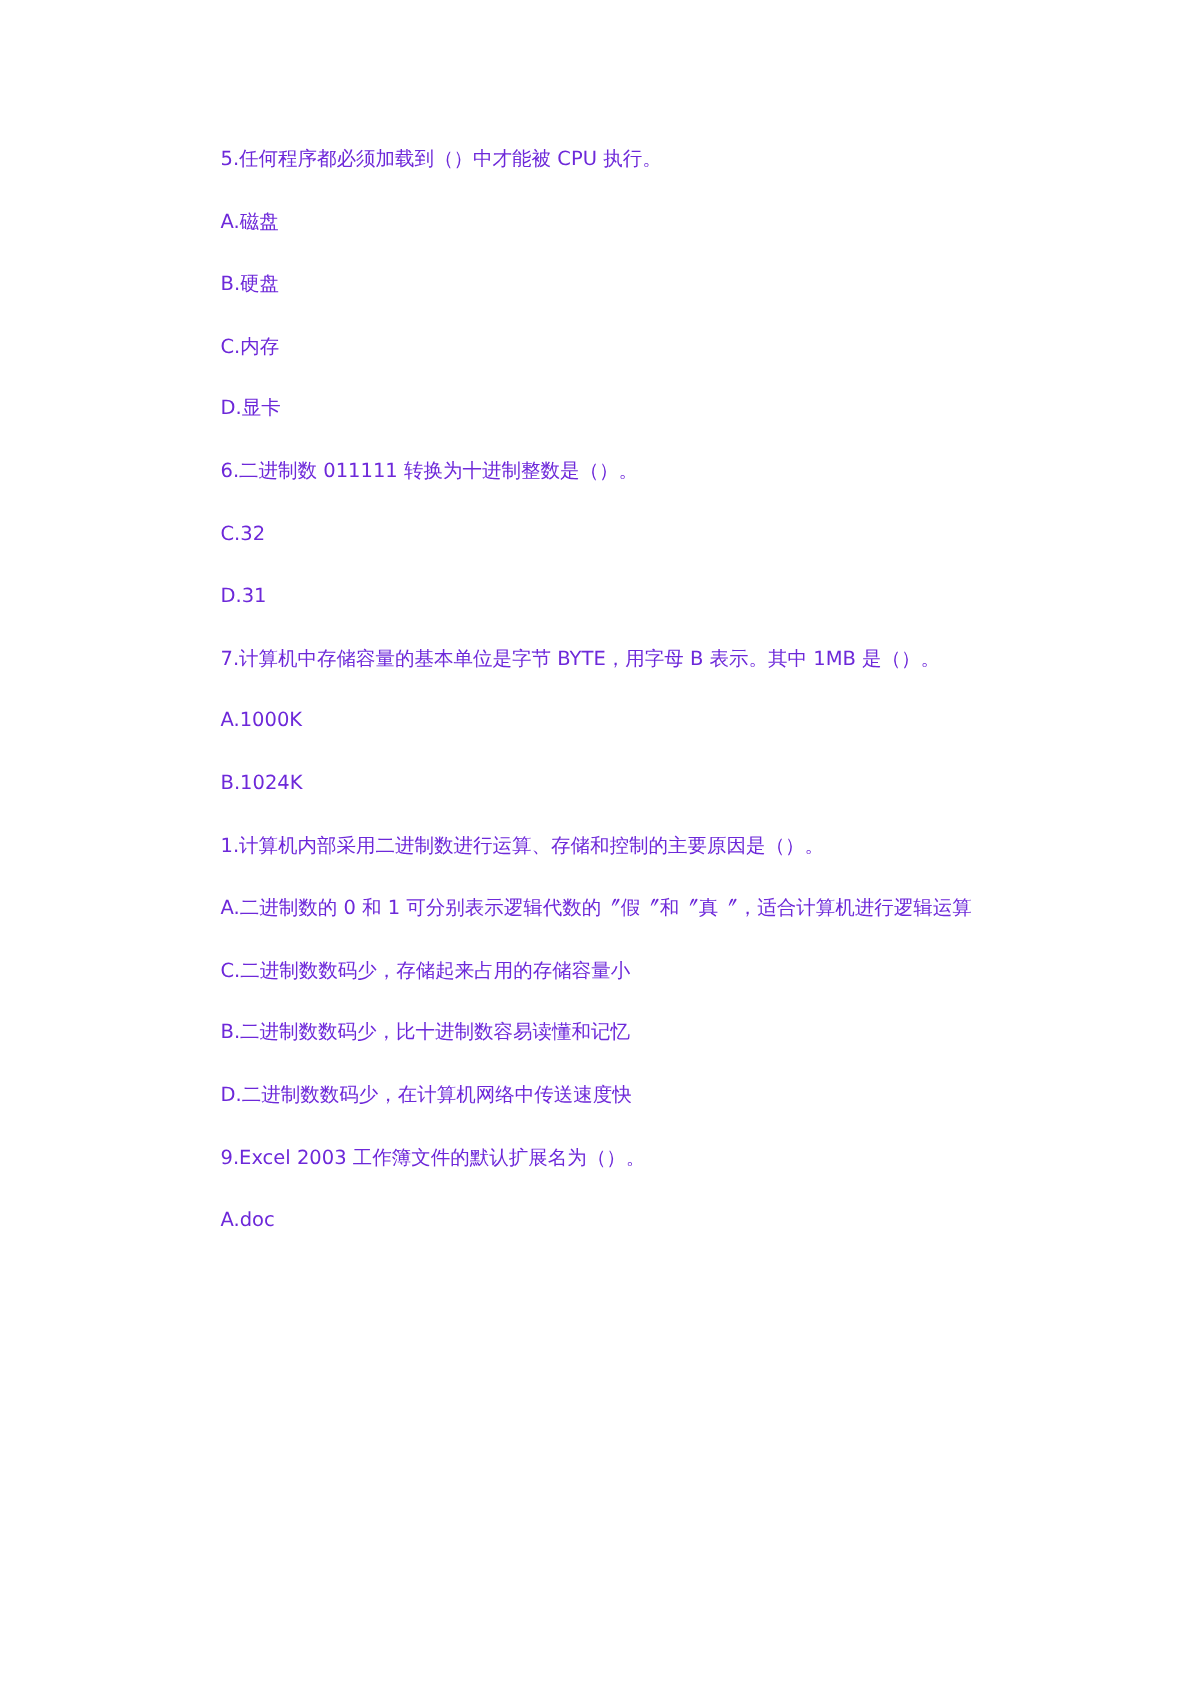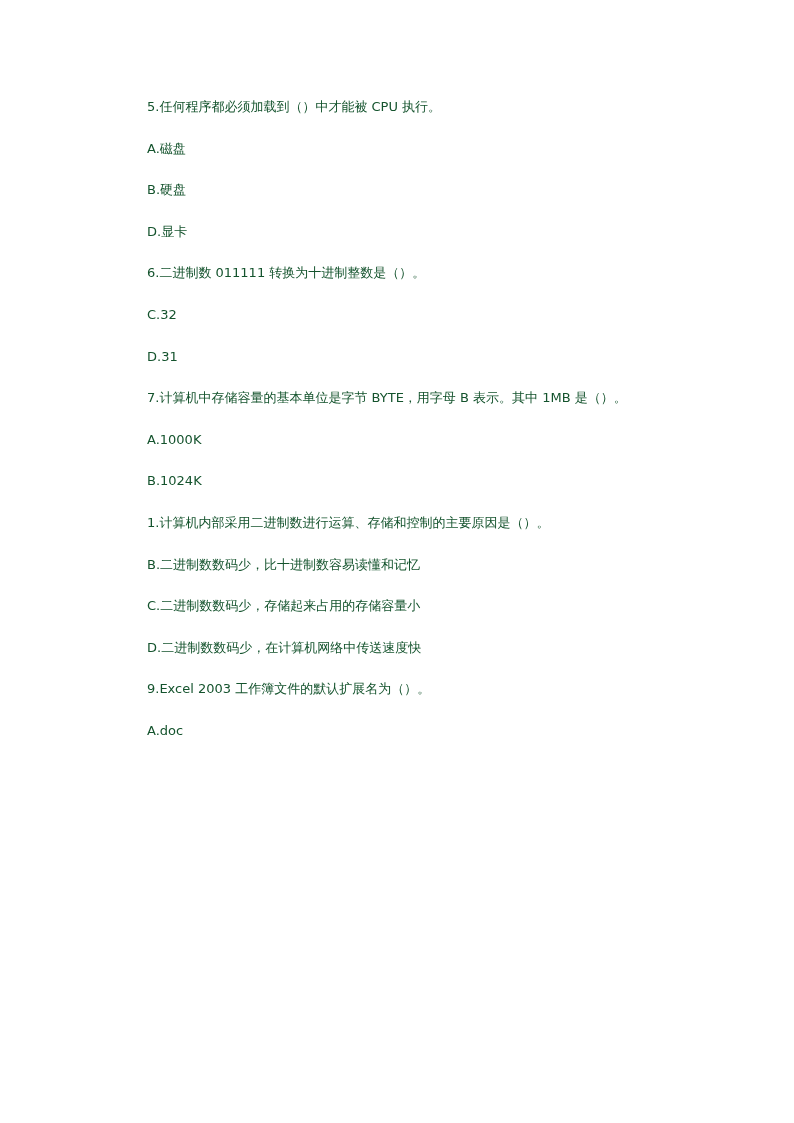--- a/index.html
+++ b/index.html
@@ -4,42 +4,44 @@
   <style>
     html, body { margin: 0; padding: 0; background: #ffffff; }
     body { width: 794px; height: 1123px; position: relative; overflow: hidden; }
     .page {
       position: absolute; left: 0; top: 0; width: 794px; height: 1123px;
       background: #ffffff;
     }
     .content {
       position: absolute; left: 147px; top: 98px; width: 560px;
       font-family: "DejaVu Sans", "Liberation Sans", sans-serif;
-      font-size: 13px; color: #14532d;
+      font-size: 13px; color: #6d28d9;
     }
     .line {
       height: 41.6px; line-height: 18px; white-space: nowrap;
       letter-spacing: 0px;
     }
   </style>
 </head>
 <body>
 
 <div class="page">
   <div class="content">
     <div class="line">5.任何程序都必须加载到（）中才能被 CPU 执行。</div>
     <div class="line">A.磁盘</div>
     <div class="line">B.硬盘</div>
+    <div class="line">C.内存</div>
     <div class="line">D.显卡</div>
     <div class="line">6.二进制数 011111 转换为十进制整数是（）。</div>
     <div class="line">C.32</div>
     <div class="line">D.31</div>
     <div class="line">7.计算机中存储容量的基本单位是字节 BYTE，用字母 B 表示。其中 1MB 是（）。</div>
     <div class="line">A.1000K</div>
     <div class="line">B.1024K</div>
     <div class="line">1.计算机内部采用二进制数进行运算、存储和控制的主要原因是（）。</div>
+    <div class="line">A.二进制数的 0 和 1 可分别表示逻辑代数的〞假〞和〞真〞，适合计算机进行逻辑运算</div>
+    <div class="line">C.二进制数数码少，存储起来占用的存储容量小</div>
     <div class="line">B.二进制数数码少，比十进制数容易读懂和记忆</div>
-    <div class="line">C.二进制数数码少，存储起来占用的存储容量小</div>
     <div class="line">D.二进制数数码少，在计算机网络中传送速度快</div>
     <div class="line">9.Excel 2003 工作簿文件的默认扩展名为（）。</div>
     <div class="line">A.doc</div>
   </div>
 </div>
 
 </body></html>

